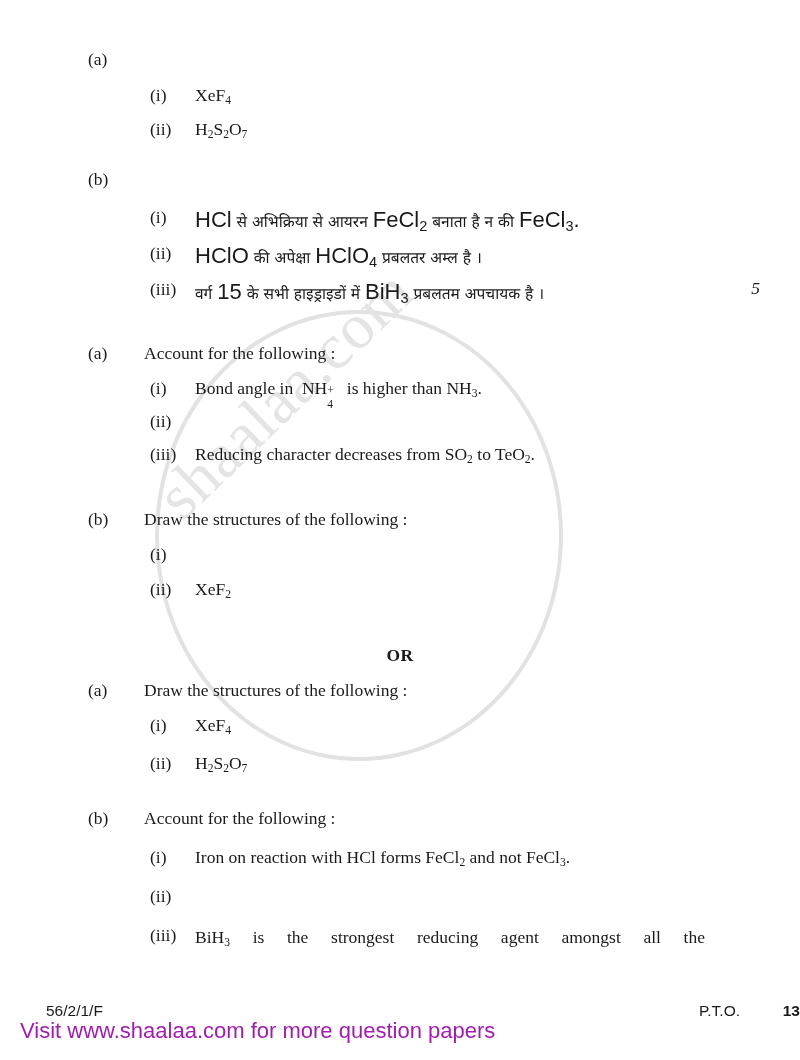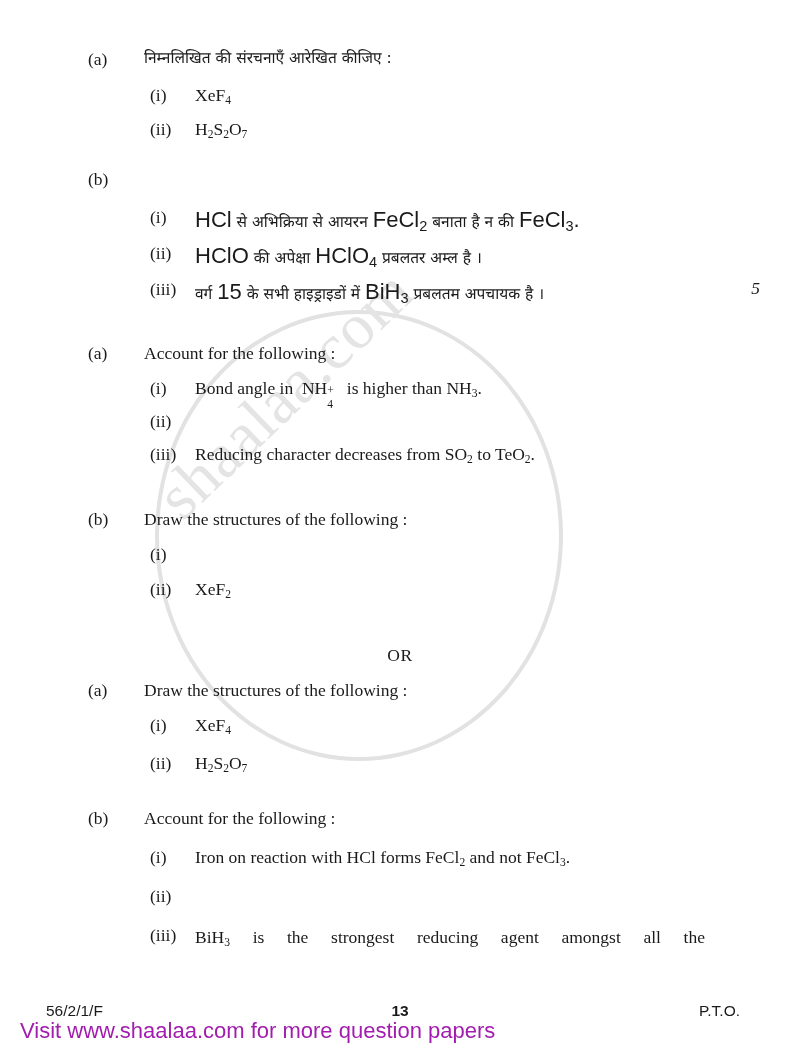--- a/index.html
+++ b/index.html
@@ -158,21 +158,21 @@
     font-style: italic;
     font-size: 17.5px;
   }
 
   #or-divider {
     position: absolute;
     left: 0;
     top: 645px;
     width: 800px;
     text-align: center;
-    font-weight: normal;
+    font-weight: bold;
     font-size: 17.5px;
     letter-spacing: 0.5px;
   }
 
   
   #footer {
     position: absolute;
     left: 0;
     top: 1002px;
     width: 788px;
@@ -184,21 +184,21 @@
     left: 46px;
     top: 0;
     font-size: 15.5px;
     font-family: "Liberation Sans", sans-serif;
   }
   #footer-page {
     position: absolute;
     left: 0;
     top: 0;
     width: 800px;
-    text-align: center;
+    text-align: right;
     font-size: 15.5px;
     font-family: "Liberation Sans", sans-serif;
     font-weight: bold;
   }
   #footer-pto {
     position: absolute;
     right: 48px;
     top: 0;
     font-size: 15.5px;
     font-family: "Liberation Sans", sans-serif;
@@ -220,21 +220,20 @@
 <div id="watermark-layer">
   <div id="watermark-ring"></div>
   <div id="watermark-text">shaalaa.com</div>
 </div>
 
 <div id="page">
 
   <div class="q-block" style="top:48px">
     <div class="row" style="height:36px">
       <span class="lbl-outer">(a)</span>
-      <span class="txt-l1 hindi">निम्नलिखित की संरचनाएँ आरेखित कीजिए :</span>
     </div>
     <div class="row" style="height:34px">
       <span class="lbl-roman">(i)</span>
       <span class="txt-l2">XeF<sub>4</sub></span>
     </div>
     <div class="row" style="height:34px">
       <span class="lbl-roman">(ii)</span>
       <span class="txt-l2">H<sub>2</sub>S<sub>2</sub>O<sub>7</sub></span>
     </div>
   </div>

